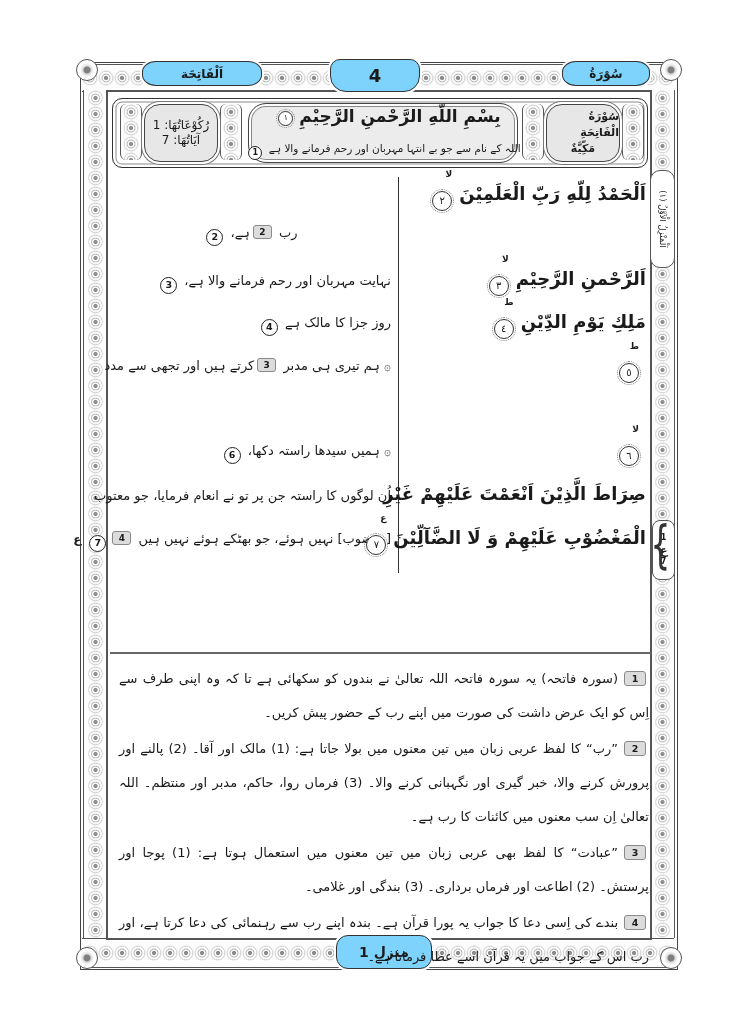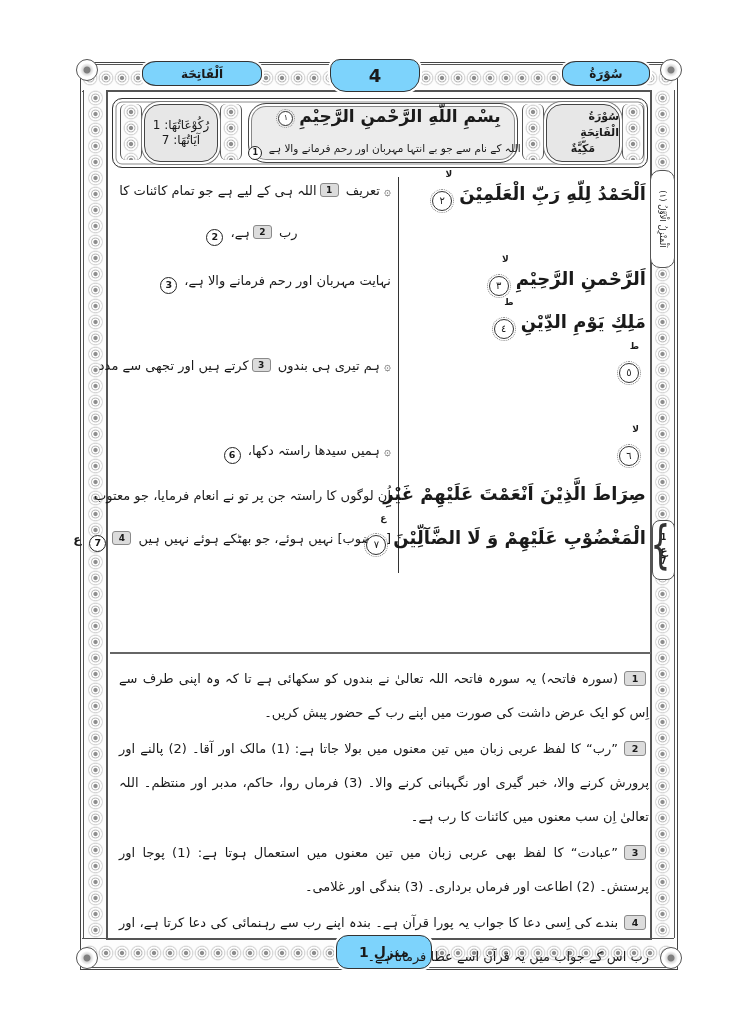--- a/index.html
+++ b/index.html
@@ -147,24 +147,24 @@
   </div>
   <div id="ruku-bracket">
     <span class="brace">{</span>
     <span class="rb-num">1</span>
     <span class="rb-ain">ع</span>
     <span class="rb-num">7</span>
   </div>
 
   <div id="col-divider"></div>
   <div id="col-urdu">
-      <div class="u-line u1"><span class="flower">۞</span><span class="txt">تعریف </span><span class="notebox">1</span><span class="txt">اللہ ہی کے لیے ہے جو تمام کائنات کا </span></div>
       <div class="u-line u2 center"><span class="txt">رب </span><span class="notebox">2</span><span class="txt">ہے، </span><span class="vcircle">2</span></div>
       <div class="u-line u3"><span class="txt">نہایت مہربان اور رحم فرمانے والا ہے، </span><span class="vcircle">3</span></div>
-      <div class="u-line u5"><span class="flower">۞</span><span class="txt">ہم تیری ہی بندوں </span><span class="notebox">3</span><span class="txt">کرتے ہیں اور تجھی سے مدد </span></div>
+      <div class="u-line u4"><span class="txt">روز جزا کا مالک ہے </span><span class="vcircle">4</span></div>
+      <div class="u-line u5"><span class="flower">۞</span><span class="txt">ہم تیری ہی مدبر </span><span class="notebox">3</span><span class="txt">کرتے ہیں اور تجھی سے مدد </span></div>
       <div class="u-line u7"><span class="flower">۞</span><span class="txt">ہمیں سیدھا راستہ دکھا، </span><span class="vcircle">6</span></div>
       <div class="u-line u8"><span class="txt">اُن لوگوں کا راستہ جن پر تو نے انعام فرمایا، جو معتوب </span></div>
       <div class="u-line u9"><span class="txt">[مغضوب] نہیں ہوئے، جو بھٹکے ہوئے نہیں ہیں </span><span class="notebox">4</span><span class="vcircle">7</span><span class="rmark">ع</span></div>
     </div>
   <div id="col-arabic">
       <div class="a-line a1"><span class="atext">اَلْحَمْدُ لِلّهِ رَبِّ الْعَلَمِيْنَ</span><span class="a-end"><span class="waqf">لا</span><span class="acircle">٢</span></span></div>
       <div class="a-line a2"><span class="atext">اَلرَّحْمنِ الرَّحِيْمِ</span><span class="a-end"><span class="waqf">لا</span><span class="acircle">٣</span></span></div>
       <div class="a-line a3"><span class="atext">مَلِكِ يَوْمِ الدِّيْنِ</span><span class="a-end"><span class="waqf">ط</span><span class="acircle">٤</span></span></div>
       <div class="a-line a4"><span class="a-end"><span class="waqf">ط</span><span class="acircle">٥</span></span></div>
       <div class="a-line a5"><span class="a-end"><span class="waqf">لا</span><span class="acircle">٦</span></span></div>

